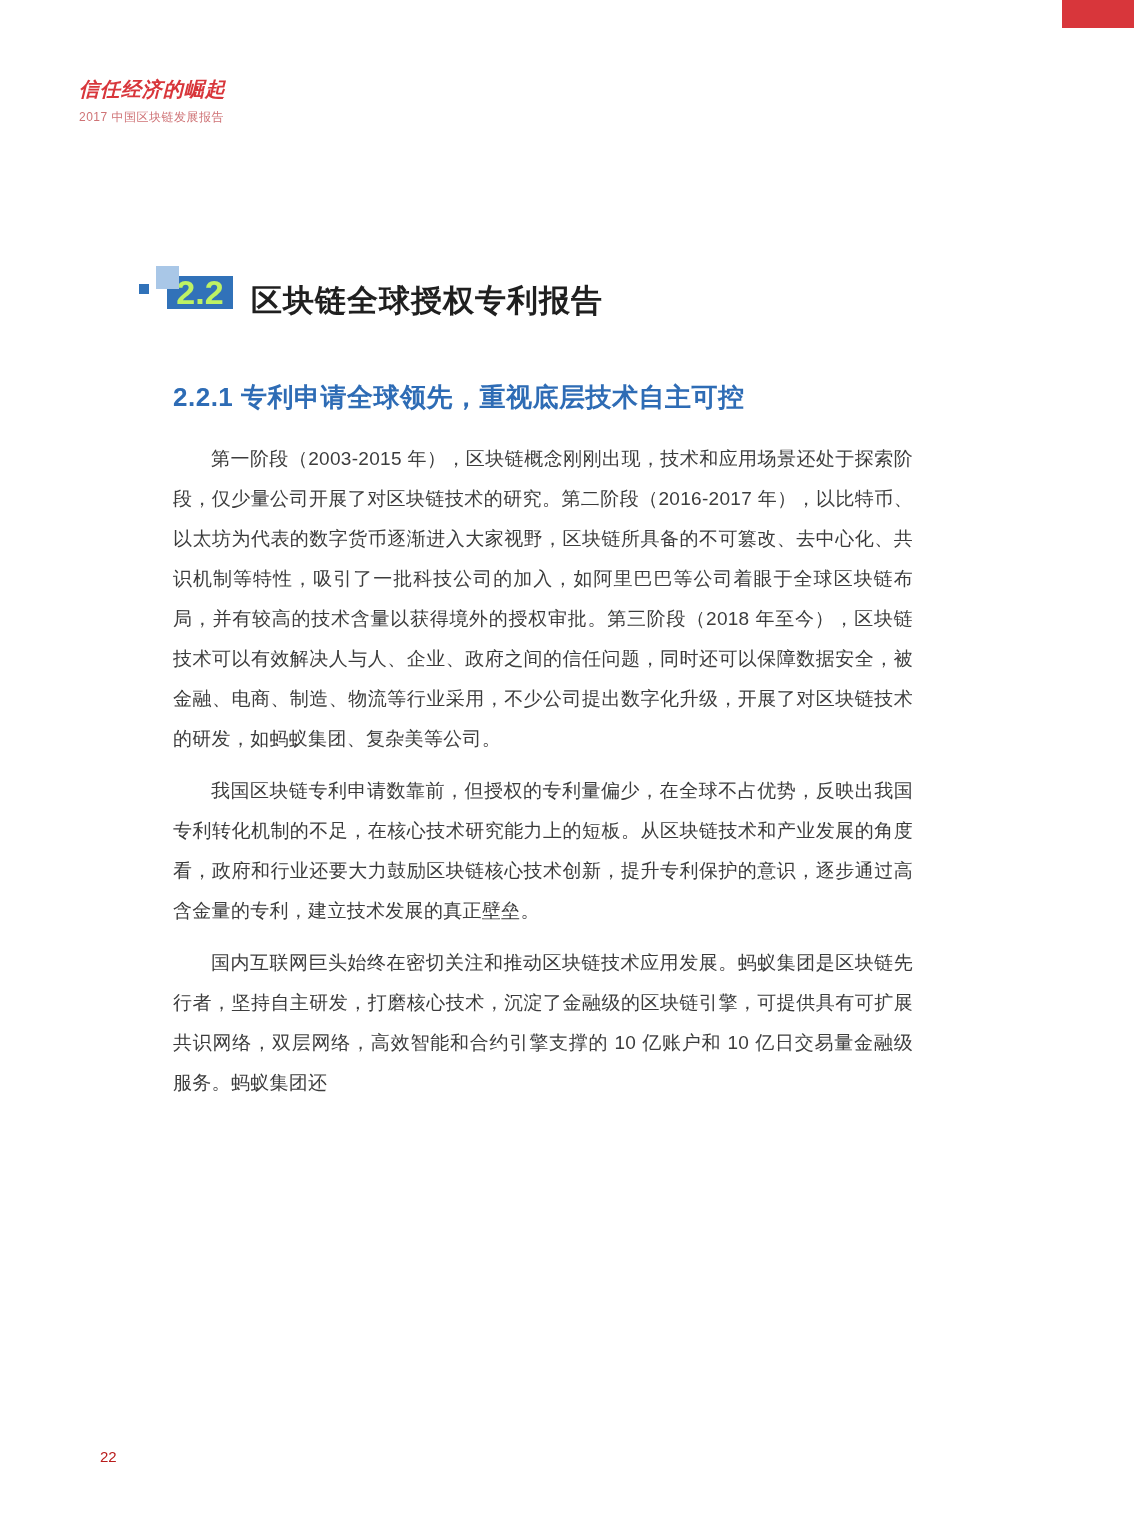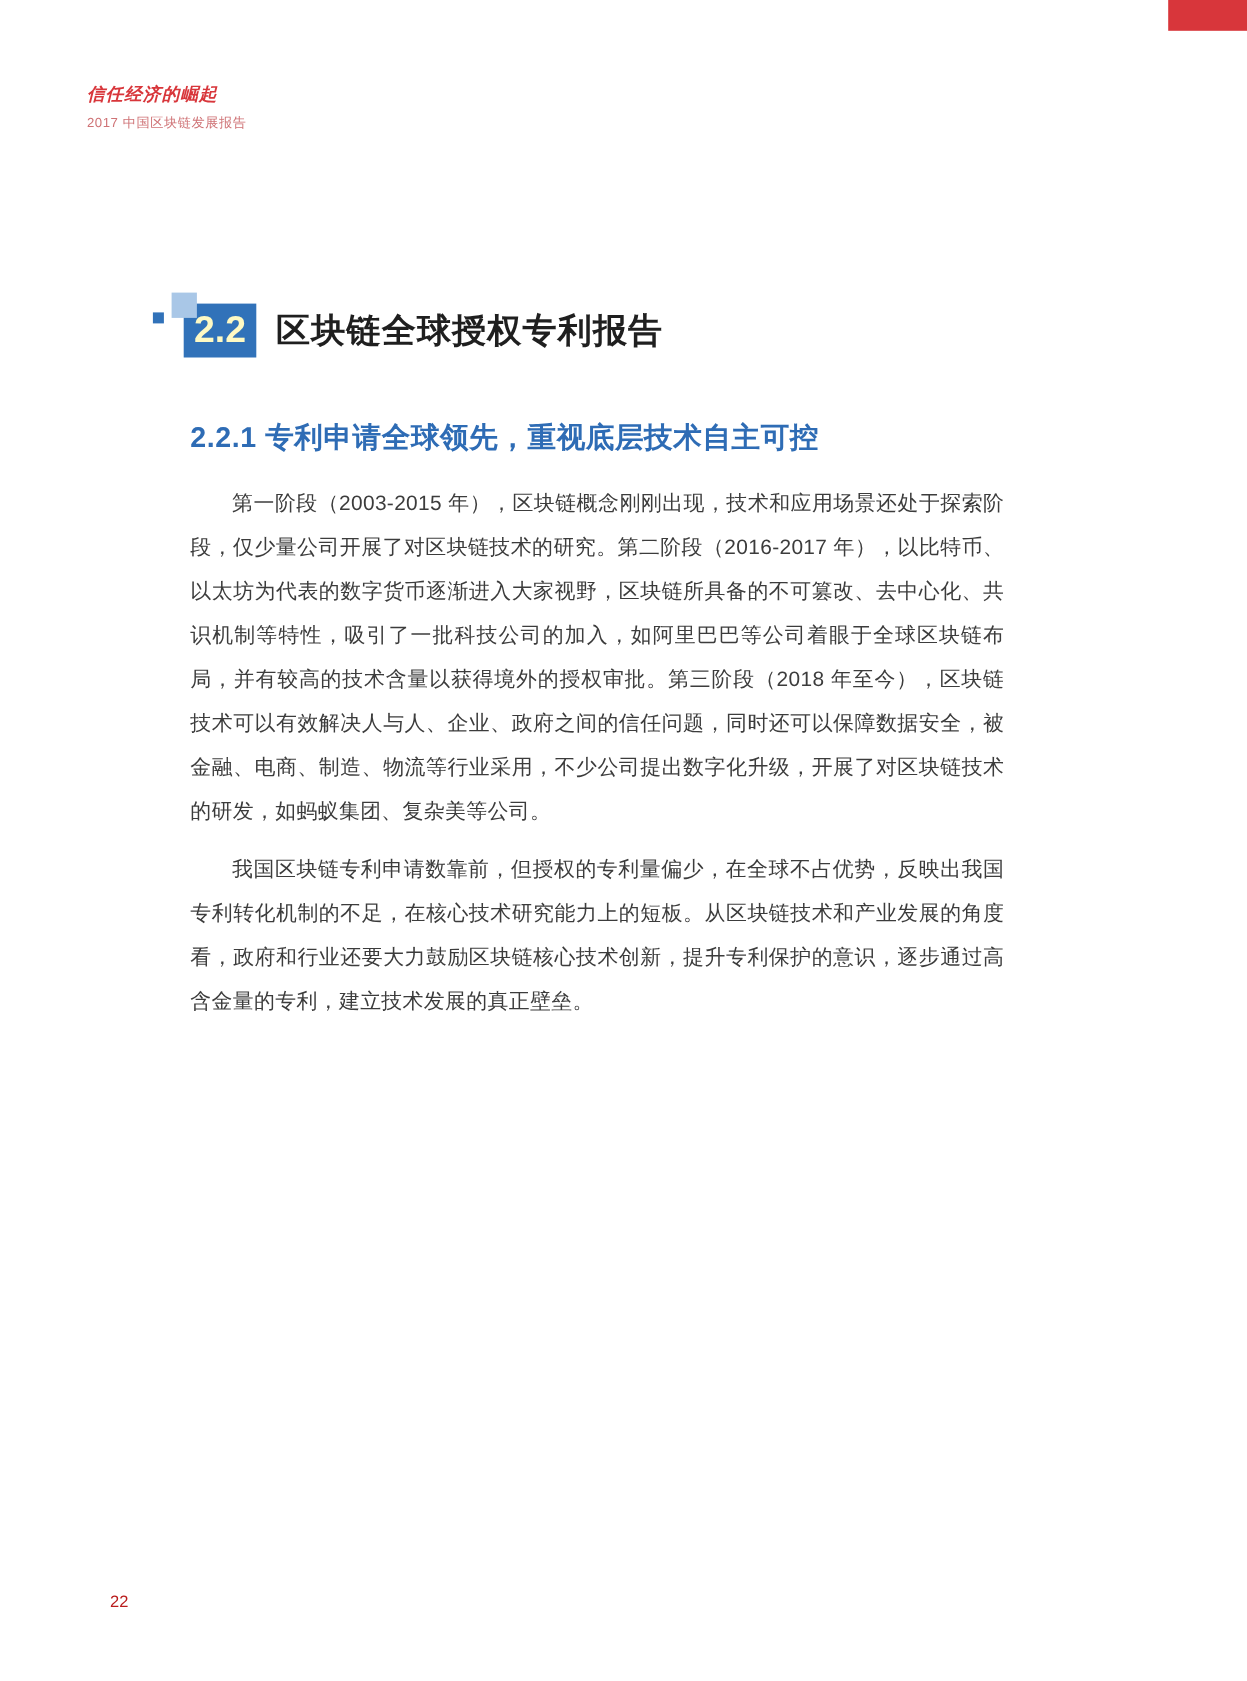--- a/index.html
+++ b/index.html
@@ -21,21 +21,21 @@
     top: 0;
     right: 0;
     width: 72px;
     height: 28px;
     background: #d8363b;
   }
 
   
   .brand { position: absolute; left: 79px; top: 76px; }
   .brand-title {
-    font-size: 16px;
+    font-size: 20px;
     font-weight: bold;
     font-style: italic;
     color: #d8363b;
     letter-spacing: 1px;
   }
   .brand-subtitle {
     margin-top: 6px;
     font-size: 12px;
     color: #cf7376;
     letter-spacing: 0.5px;
@@ -67,23 +67,23 @@
     width: 10px;
     height: 10px;
     background: #3172b9;
     z-index: 2;
   }
   .section-number {
     position: absolute;
     left: -6px;
     top: 8px;
     width: 66px;
-    height: 49px;
+    height: 33px;
     background: #3172b9;
-    color: #fef9c3;
+    color: #bef264;
     font-size: 34px;
     font-weight: bold;
     display: flex;
     align-items: center;
     justify-content: center;
     z-index: 1;
   }
   .section-title {
     position: absolute;
     left: 78px;
@@ -145,20 +145,21 @@
       <span class="deco-square-small"></span>
       <div class="section-number">2.2</div>
       <h1 class="section-title">区块链全球授权专利报告</h1>
     </div>
 
     <h2 class="subsection-title">2.2.1 专利申请全球领先，重视底层技术自主可控</h2>
 
     <div class="paragraphs">
       <p class="body-para">第一阶段（2003-2015 年），区块链概念刚刚出现，技术和应用场景还处于探索阶段，仅少量公司开展了对区块链技术的研究。第二阶段（2016-2017 年），以比特币、以太坊为代表的数字货币逐渐进入大家视野，区块链所具备的不可篡改、去中心化、共识机制等特性，吸引了一批科技公司的加入，如阿里巴巴等公司着眼于全球区块链布局，并有较高的技术含量以获得境外的授权审批。第三阶段（2018 年至今），区块链技术可以有效解决人与人、企业、政府之间的信任问题，同时还可以保障数据安全，被金融、电商、制造、物流等行业采用，不少公司提出数字化升级，开展了对区块链技术的研发，如蚂蚁集团、复杂美等公司。</p>
       <p class="body-para">我国区块链专利申请数靠前，但授权的专利量偏少，在全球不占优势，反映出我国专利转化机制的不足，在核心技术研究能力上的短板。从区块链技术和产业发展的角度看，政府和行业还要大力鼓励区块链核心技术创新，提升专利保护的意识，逐步通过高含金量的专利，建立技术发展的真正壁垒。</p>
+      <p class="body-para">国内互联网巨头始终在密切关注和推动区块链技术应用发展。蚂蚁集团是区块链先行者，坚持自主研发，打磨核心技术，沉淀了金融级的区块链引擎，可提供具有可扩展共识网络，双层网络，高效智能和合约引擎支撑的 10 亿账户和 10 亿日交易量金融级服务。蚂蚁集团还</p>
     </div>
 
   </main>
 
   <footer>
     <div class="page-number">22</div>
   </footer>
 
 </div>
 

